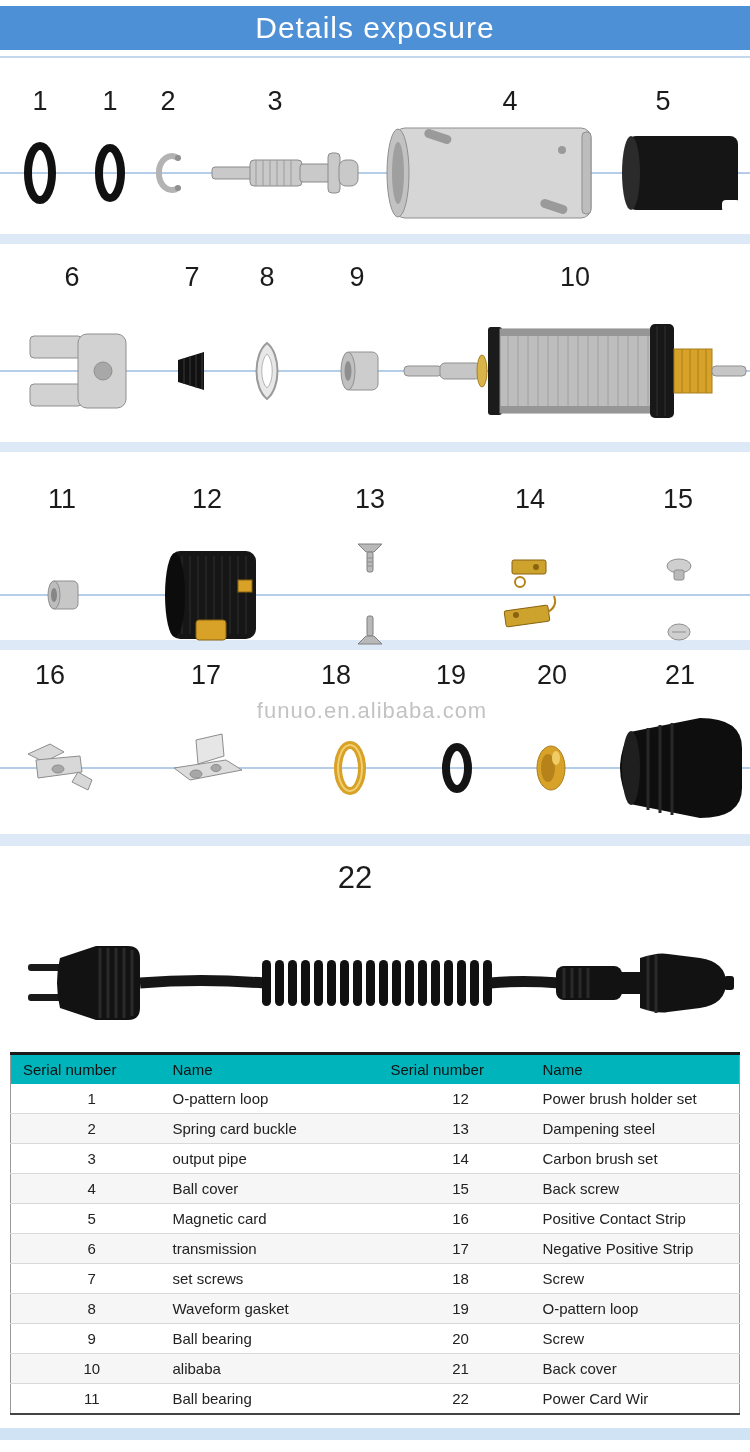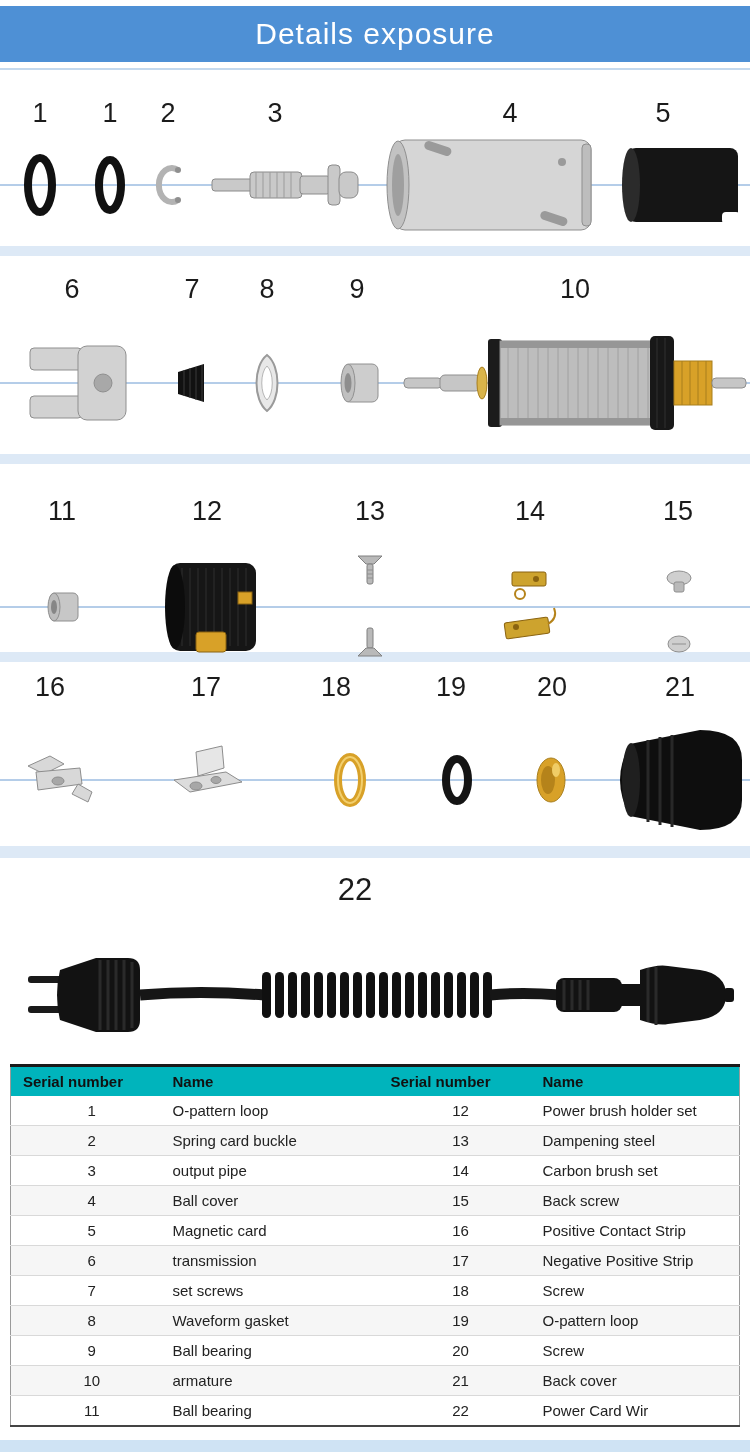--- a/index.html
+++ b/index.html
@@ -1,37 +1,37 @@
 <!DOCTYPE html>
 <html style="--banner-bg: #4e90d5; --table-header-bg: #00b4bc; --separator-band: #dde9f6; --axis-line: #6b9bd2; --bottom-bar: #cfe3f4; --gold: #d8a128; --metal-gray: #c9c9c9; --part-black: #141414;"><head>
 <meta charset="utf-8">
 <style>
   *{box-sizing:border-box}
   html,body{margin:0;padding:0;background:#fff}
   body{font-family:"Liberation Sans",sans-serif;color:#1a1a1a}
   .page{width:750px;position:relative;background:#fff}
   .top-gap{height:6px}
-  .banner{height:56px;background:var(--banner-bg,#4e90d5);display:flex;align-items:center;justify-content:center}
+  .banner{height:44px;background:var(--banner-bg,#4e90d5);display:flex;align-items:center;justify-content:center}
   .banner h1{margin:0;color:#fff;font-size:30px;font-weight:400;letter-spacing:1px}
   .thin-rule{height:2px;background:#c4d9ee;margin-top:6px}
   section.row{position:relative}
   #row1{height:176px}
   #row2{height:198px}
   #row3{height:188px}
   #row4{height:184px}
   #row5{height:196px}
   .num{position:absolute;transform:translateX(-50%);font-size:27px;color:#1b1b1b;white-space:nowrap}
   .num.big{font-size:31px}
   .art{position:absolute;left:0;display:block}
   .band{height:10px;background:var(--separator-band,#dde9f6)}
   .band.tall{height:12px}
   .watermark{position:absolute;left:372px;transform:translateX(-50%);font-size:22px;color:#c3c3c3;letter-spacing:1px;white-space:nowrap}
   .tablewrap{margin:10px 10px 0}
   table.parts{width:100%;border-collapse:collapse;font-size:15px;border:1px solid #9a9a9a;border-top:3px solid #1a1a1a;border-bottom:2px solid #444}
-  table.parts th{background:var(--table-header-bg,#00b4bc);color:#111;font-weight:700;text-align:left;height:30px;padding:0 0 0 12px}
+  table.parts th{background:var(--table-header-bg,#00b4bc);color:#111;font-weight:400;text-align:left;height:30px;padding:0 0 0 12px}
   table.parts td{height:30px;border-bottom:1px solid #d9d9d9;padding:0 0 0 12px;color:#222}
   table.parts tbody tr:nth-child(even){background:#f6f6f6}
   td.sn{text-align:center;padding:0}
   td.sn1{padding-right:46px}
   td.sn2{padding-right:20px}
   th.w1{width:150px}
   th.w2{width:218px}
   th.w3{width:152px}
   .bottom-gap{height:13px}
   .bottom-bar{height:12px;background:var(--bottom-bar,#cfe3f4)}
@@ -184,20 +184,21 @@
   </section>
   <div class="band"></div>
 
   <section class="row" id="row4">
     <span class="num" style="left:50px;top:10px">16</span>
     <span class="num" style="left:206px;top:10px">17</span>
     <span class="num" style="left:336px;top:10px">18</span>
     <span class="num" style="left:451px;top:10px">19</span>
     <span class="num" style="left:552px;top:10px">20</span>
     <span class="num" style="left:680px;top:10px">21</span>
+    <span class="watermark" style="top:48px">funuo.en.alibaba.com</span>
     <svg class="art" style="top:38px" width="750" height="140" viewBox="0 0 750 140">
       <line x1="0" y1="80" x2="750" y2="80" stroke="#6b9bd2" stroke-width="1"></line>
       <g fill="#d8d8d8" stroke="#8d8d8d">
         <path d="M28,66 l22,-10 14,8 -20,10 z"></path>
         <path d="M36,72 l44,-4 2,16 -44,6 z"></path>
         <ellipse cx="58" cy="81" rx="6" ry="4" fill="#a7a7a7"></ellipse>
         <path d="M78,84 l14,8 -4,10 -16,-8 z"></path>
       </g>
       <g fill="#dcdcdc" stroke="#8d8d8d">
         <path d="M196,52 l26,-6 2,22 -26,8 z" fill="#e6e6e6"></path>
@@ -326,21 +327,21 @@
           <td>O-pattern loop</td>
         </tr>
         <tr>
           <td class="sn sn1">9</td>
           <td>Ball bearing</td>
           <td class="sn sn2">20</td>
           <td>Screw</td>
         </tr>
         <tr>
           <td class="sn sn1">10</td>
-          <td>armature</td>
+          <td>alibaba</td>
           <td class="sn sn2">21</td>
           <td>Back cover</td>
         </tr>
         <tr>
           <td class="sn sn1">11</td>
           <td>Ball bearing</td>
           <td class="sn sn2">22</td>
           <td>Power Card Wir</td>
         </tr>
       </tbody>

